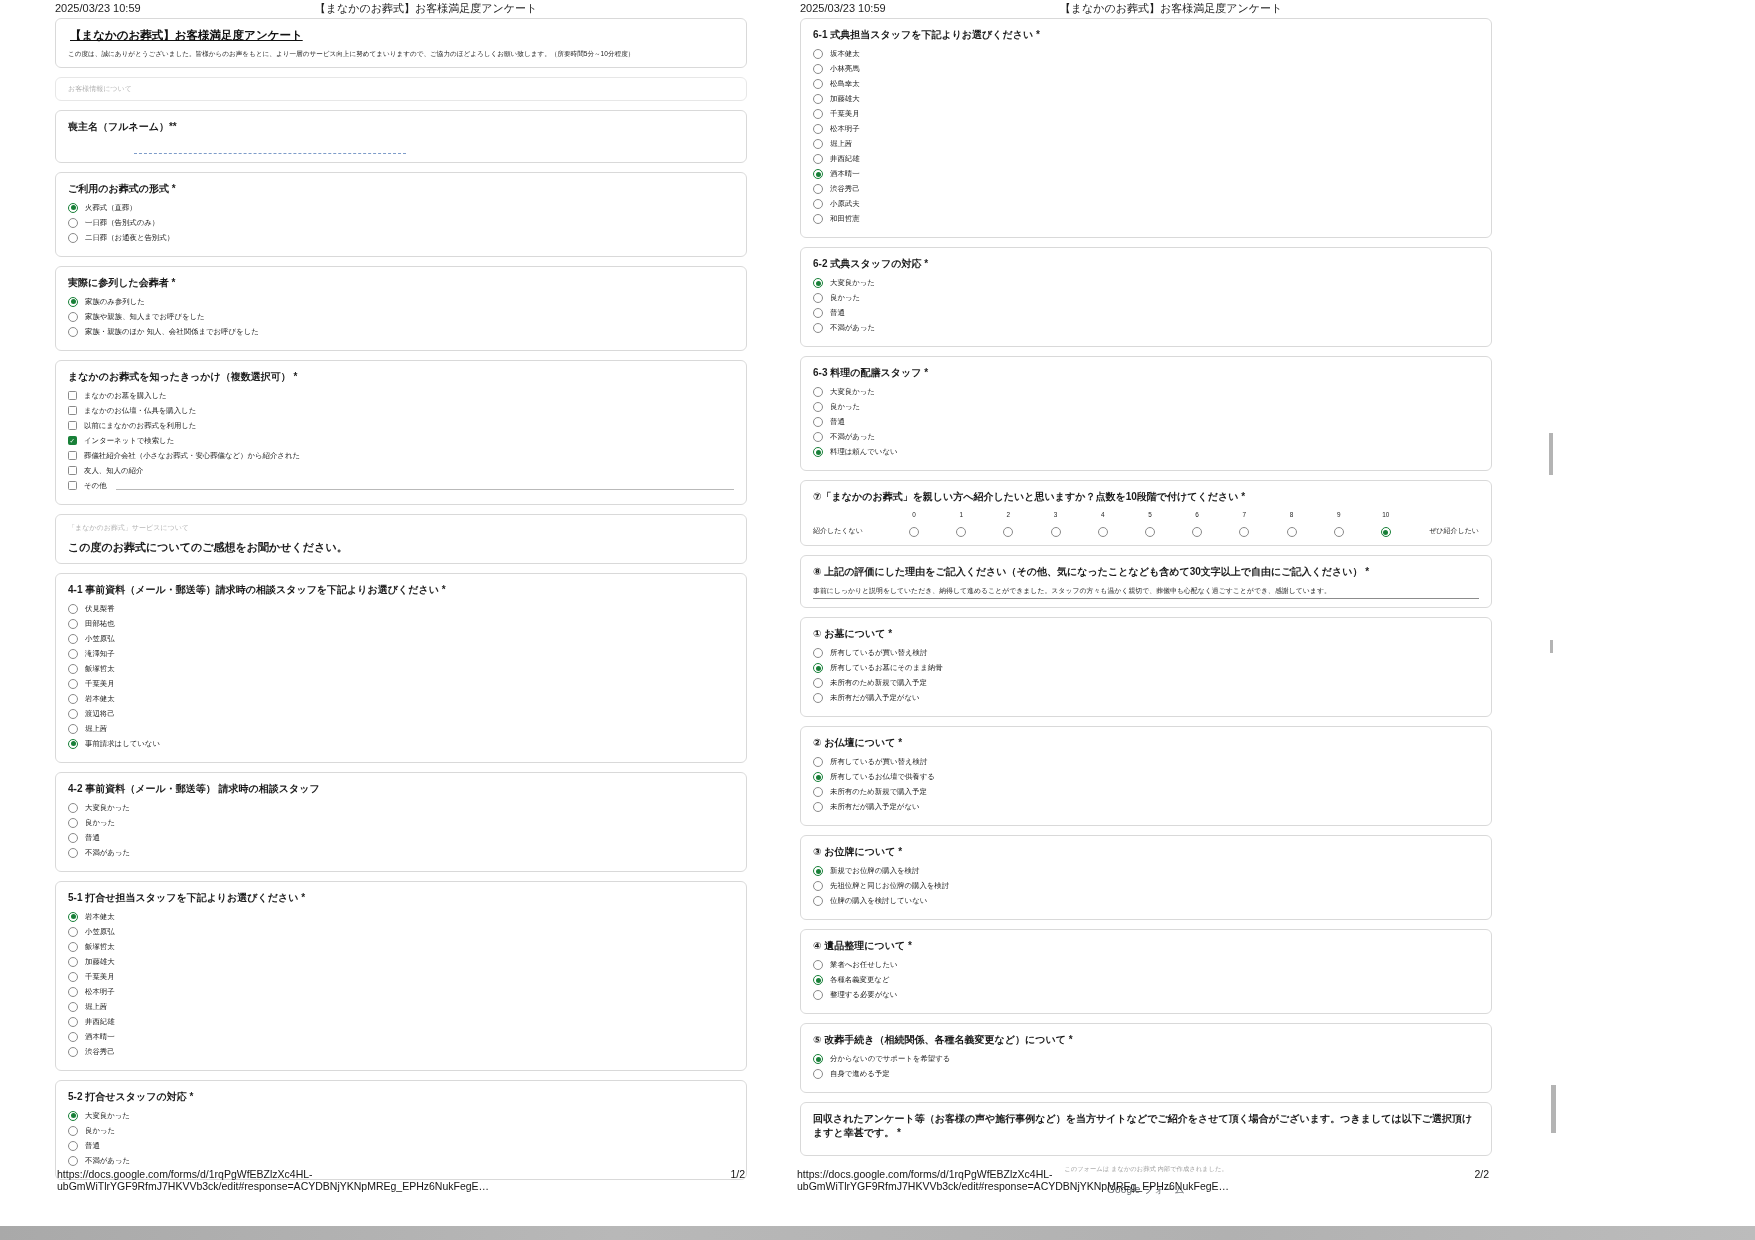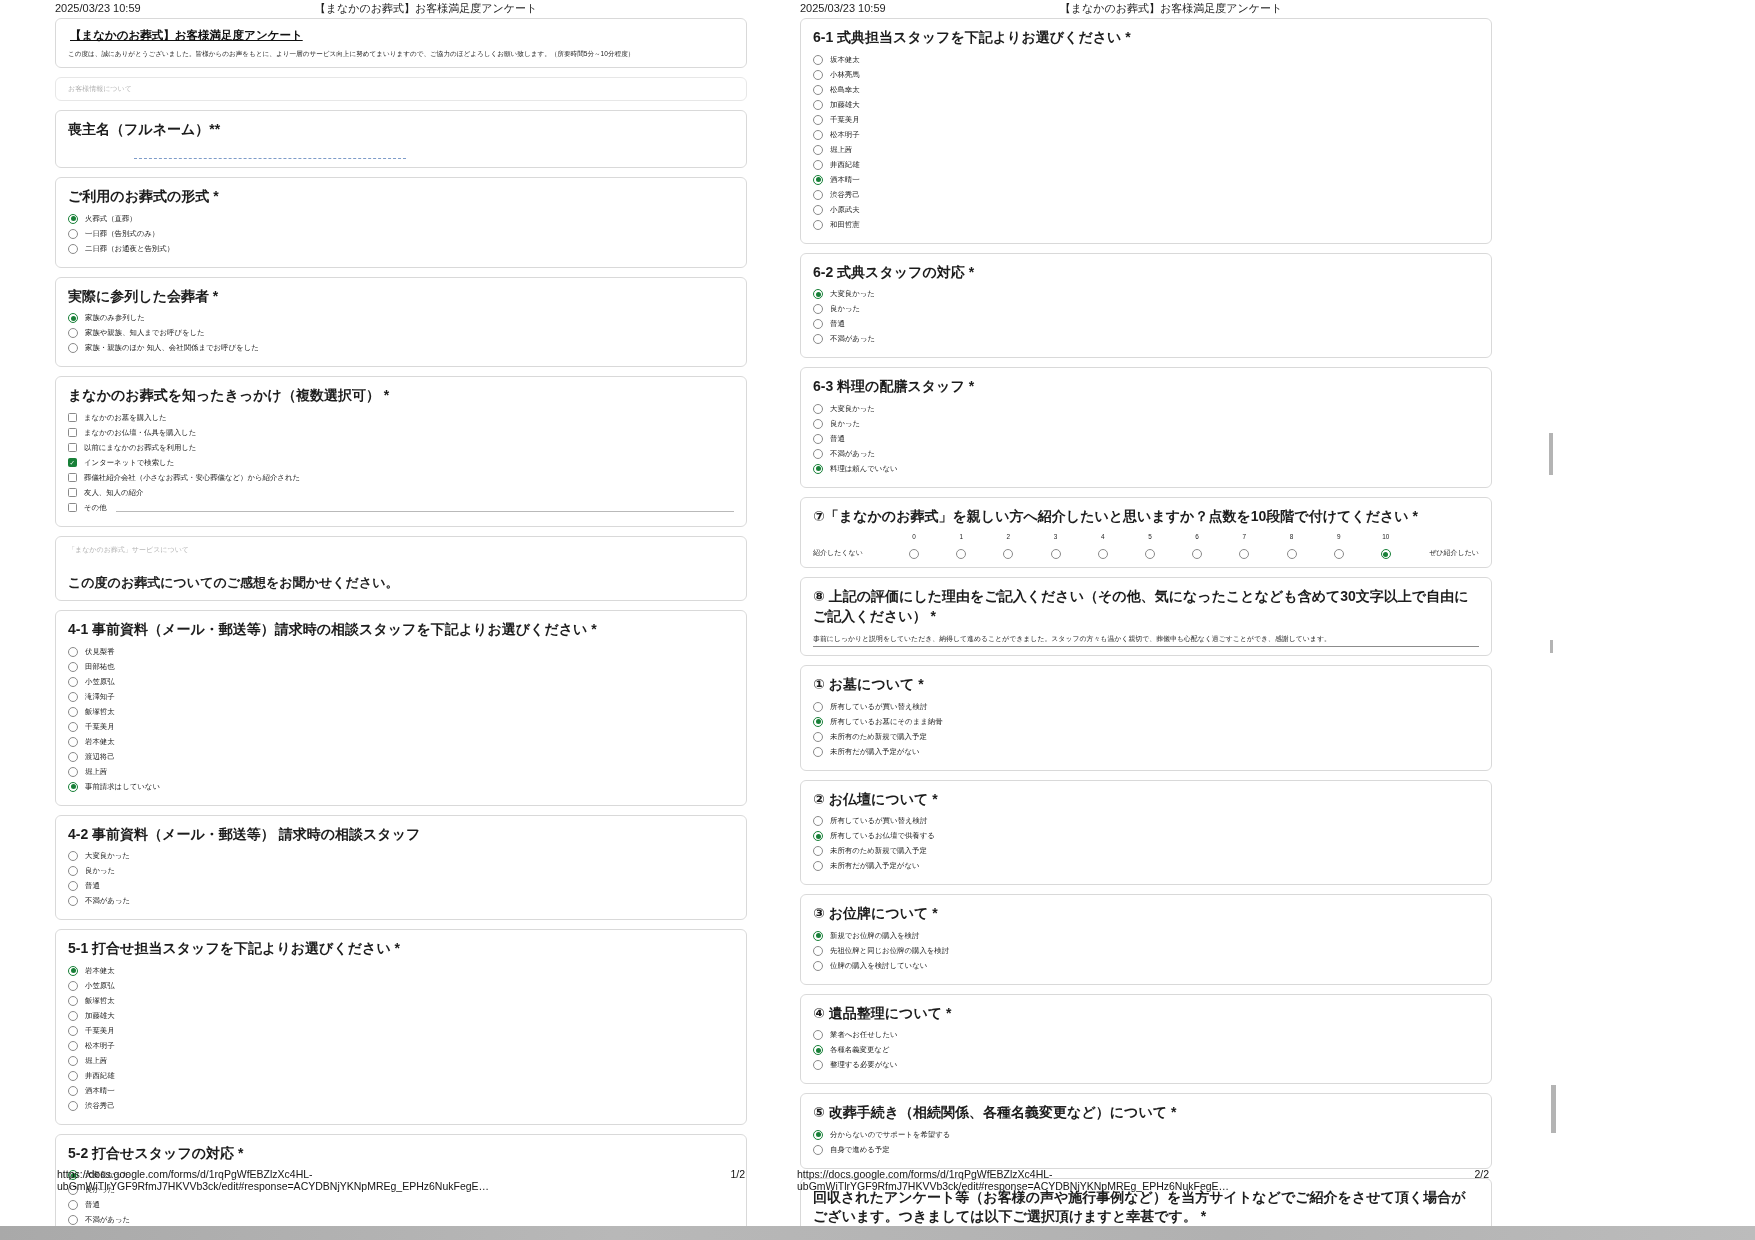--- a/index.html
+++ b/index.html
@@ -10,23 +10,23 @@
   .sheet{position:absolute;top:0;width:692px;filter:blur(.24px);}
   .sheet-1{left:55px;}
   .sheet-2{left:800px;}
   .phead{display:flex;align-items:center;margin-bottom:2px;height:16px;}
   .phead .pdate{font-size:11px;color:#1d1d1d;width:170px;}
   .phead .ptitle{font-size:11px;color:#1d1d1d;flex:1;text-align:center;}
   .card{border:1px solid #d9d9d9;border-radius:6px;background:#fff;padding:7px 12px 8px 12px;margin-bottom:9px;}
   .card.noborder{border-color:#e7e7e7;}
   .formtitle{font-size:11.5px;font-weight:bold;text-decoration:underline;color:#111;margin:2px 0 6px 2px;}
   .intro{font-size:6.6px;color:#222;line-height:1.45;}
-  .qlabel{font-size:14px;font-weight:bold;color:#1c1c1c;margin:2px 0 7px 0;line-height:1.4;}
+  .qlabel{font-size:10px;font-weight:bold;color:#1c1c1c;margin:2px 0 7px 0;line-height:1.4;}
   .sectionfaint{font-size:7px;color:#b3b3b3;margin:1px 0 2px 0;}
-  .sectdesc{font-size:13px;font-weight:bold;color:#222;margin-top:19px;}
+  .sectdesc{font-size:11px;font-weight:bold;color:#222;margin-top:7px;}
   .opts{display:block;}
   .opt{display:flex;align-items:center;gap:7px;margin:5px 0;font-size:7.4px;color:#212121;}
   .mark{width:8px;height:8px;border:1px solid #8a8a8a;display:inline-block;position:relative;flex:none;background:#fff;}
   .mark.radio{border-radius:50%;}
   .mark.radio.on{border-color:#188038;}
   .mark.radio.on::after{content:"";position:absolute;left:1.5px;top:1.5px;right:1.5px;bottom:1.5px;background:#188038;border-radius:50%;}
   .mark.cbx{width:7px;height:7px;border-radius:1.5px;}
   .mark.cbx.on{background:#188038;border-color:#188038;}
   .mark.cbx.on::after{content:"✓";position:absolute;left:0.5px;top:-0.5px;color:#fff;font-size:6.5px;line-height:8px;}
   .otherline{flex:1;border-bottom:1px solid #b9b9b9;height:8px;margin-left:2px;}

